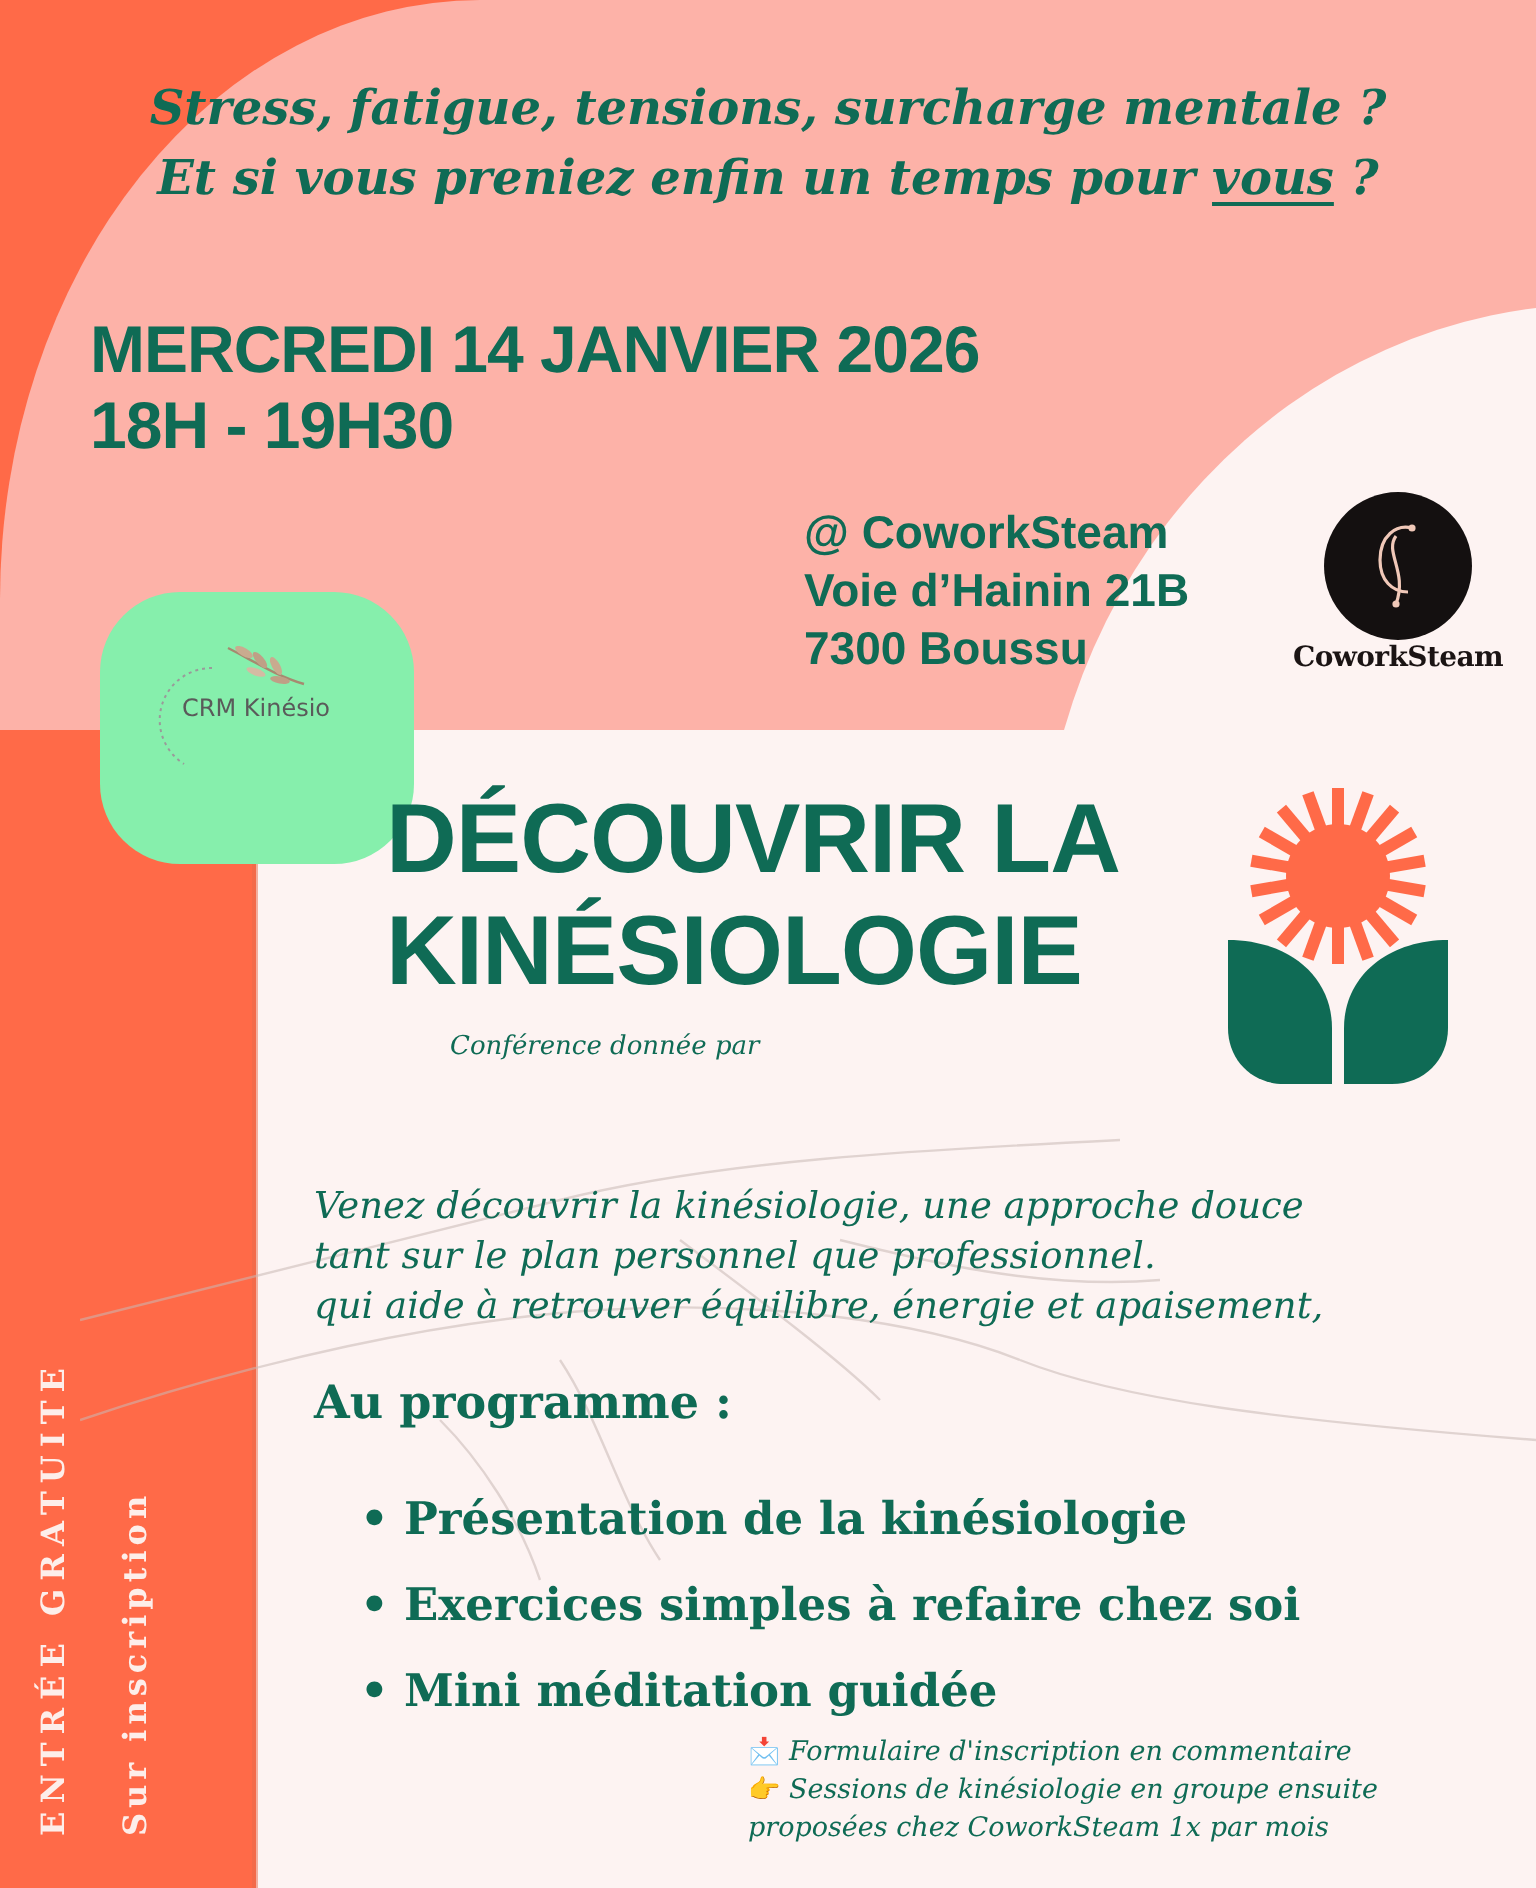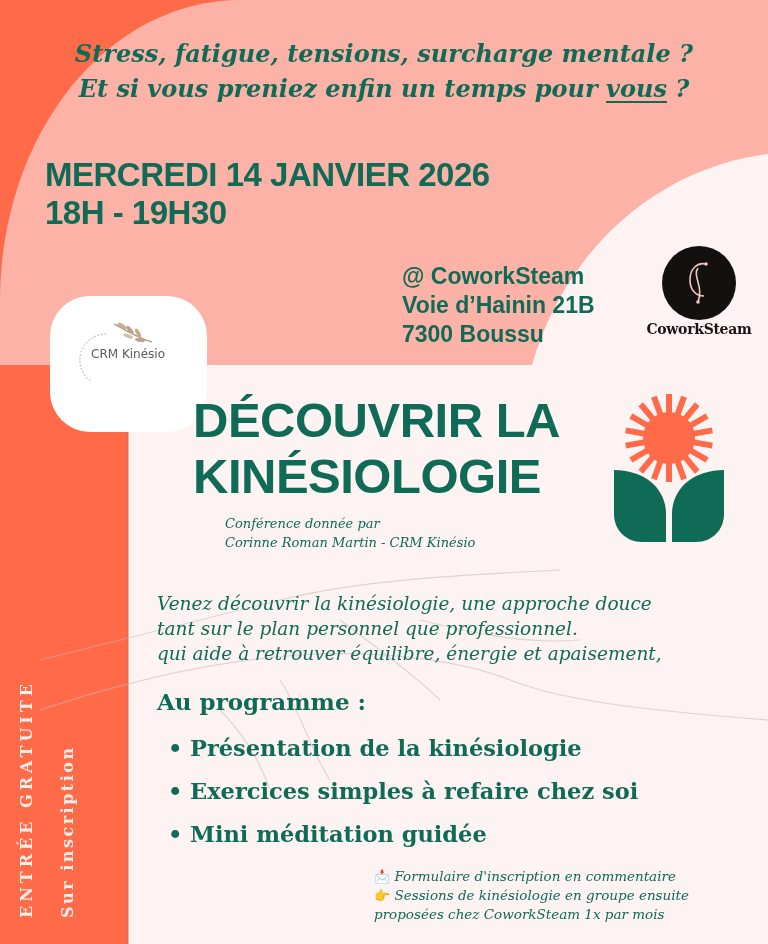--- a/index.html
+++ b/index.html
@@ -10,40 +10,40 @@
   .orange-strip { position:absolute; left:0; top:365px; width:128px; height:579px; background:#ff6a48; }
   .strip-edge { position:absolute; left:126px; top:365px; width:3px; height:579px; background:#e86a4c; opacity:.5; }
 
   .hand-sketch { position:absolute; left:40px; top:560px; width:728px; height:240px; pointer-events:none; }
 
   .tagline { position:absolute; left:0; width:768px; top:36px; text-align:center; color:#0f6b55; font-family:"DejaVu Serif", serif; font-style:italic; font-weight:bold; font-size:24px; line-height:35px; }
   .tagline u { text-decoration-thickness:2px; text-underline-offset:4px; }
 
   .date { position:absolute; left:45px; top:156px; color:#0f6b55; font-family:"Liberation Sans", sans-serif; font-weight:bold; font-size:33px; line-height:38px; letter-spacing:-0.5px; }
 
-  .venue { position:absolute; left:402px; top:262px; color:#0f6b55; font-family:"Liberation Sans", sans-serif; font-weight:bold; font-size:23px; line-height:29px; }
+  .venue { position:absolute; left:402px; top:252px; color:#0f6b55; font-family:"Liberation Sans", sans-serif; font-weight:bold; font-size:23px; line-height:29px; }
 
   .cs-logo { position:absolute; left:662px; top:246px; width:74px; height:74px; border-radius:50%; background:#141010; }
   .cs-logo svg { position:absolute; left:0; top:0; }
   .cs-name { position:absolute; left:640px; top:321px; width:118px; text-align:center; font-family:"DejaVu Serif", serif; font-weight:bold; font-size:14px; color:#1b1414; letter-spacing:-0.3px; }
 
-  .crm-card { position:absolute; left:50px; top:296px; width:157px; height:136px; background:#ffffff; border-radius:40px; }
+  .crm-card { position:absolute; left:50px; top:296px; width:157px; height:136px; background:#86efac; border-radius:40px; }
   .crm-name { position:absolute; left:41px; top:51px; font-family:"DejaVu Sans", sans-serif; font-size:12px; color:#5a5a5a; }
   .crm-leaf { position:absolute; left:60px; top:24px; }
   .crm-arc { position:absolute; left:28px; top:34px; }
 
   .main-title { position:absolute; left:193px; top:392px; color:#0f6b55; font-family:"Liberation Sans", sans-serif; font-weight:bold; font-size:49px; line-height:56px; letter-spacing:-0.5px; }
   .speaker { position:absolute; left:193px; top:514px; color:#0f6b55; font-family:"DejaVu Serif", serif; font-style:italic; font-size:13px; line-height:19px;margin-left:32px; }
 
   .flower { position:absolute; left:612px; top:392px; }
 
   .intro { position:absolute; left:157px; top:591px; color:#0f6b55; font-family:"DejaVu Serif", serif; font-style:italic; font-size:18.5px; line-height:25px; width:600px; }
 
   .prog-title { position:absolute; left:157px; top:688px; color:#0f6b55; font-family:"DejaVu Serif", serif; font-weight:bold; font-size:23px; }
-  .prog-list { position:absolute; left:168px; top:730px; margin:0; padding:0; list-style:none; color:#0f6b55; font-family:"DejaVu Serif", serif; font-weight:bold; font-size:22.5px; }
+  .prog-list { position:absolute; left:168px; top:730px; margin:12px; padding:0; list-style:none; color:#0f6b55; font-family:"DejaVu Serif", serif; font-weight:bold; font-size:22.5px; }
   .prog-list li { height:43px; line-height:36px; white-space:nowrap; }
   .prog-list .bullet { display:inline-block; width:22px; }
 
   .notes { position:absolute; left:374px; top:867px; color:#0f6b55; font-family:"DejaVu Serif", serif; font-style:italic; font-size:13.5px; line-height:19px; }
   .notes .emoji { font-style:normal; font-size:13px; }
 
   .vert { position:absolute; color:#fdeeea; font-family:"DejaVu Serif", serif; font-weight:bold; transform:rotate(-90deg); transform-origin:left top; white-space:nowrap; }
   .vert-1 { left:17px; top:918px; font-size:16px; letter-spacing:4px; }
   .vert-2 { left:58px; top:918px; font-size:16px; letter-spacing:2.5px; }
 </style>
@@ -107,21 +107,20 @@
   <div class="crm-name">CRM Kinésio</div>
 </div>
 
 <div class="main-title">
   <div>DÉCOUVRIR LA</div>
   <div>KINÉSIOLOGIE</div>
 </div>
 
 <div class="speaker">
   <div>Conférence donnée par</div>
-  <div>Corinne Roman Martin - CRM Kinésio</div>
 </div>
 
 <svg class="flower" width="112" height="150" viewBox="0 0 112 150">
   <g transform="translate(57 46)" stroke="#ff6a48" stroke-width="6" stroke-linecap="butt">
     <line x1="0" y1="-44" x2="0" y2="-24" transform="rotate(0)"></line>
     <line x1="0" y1="-44" x2="0" y2="-24" transform="rotate(20)"></line>
     <line x1="0" y1="-44" x2="0" y2="-24" transform="rotate(40)"></line>
     <line x1="0" y1="-44" x2="0" y2="-24" transform="rotate(60)"></line>
     <line x1="0" y1="-44" x2="0" y2="-24" transform="rotate(80)"></line>
     <line x1="0" y1="-44" x2="0" y2="-24" transform="rotate(100)"></line>

